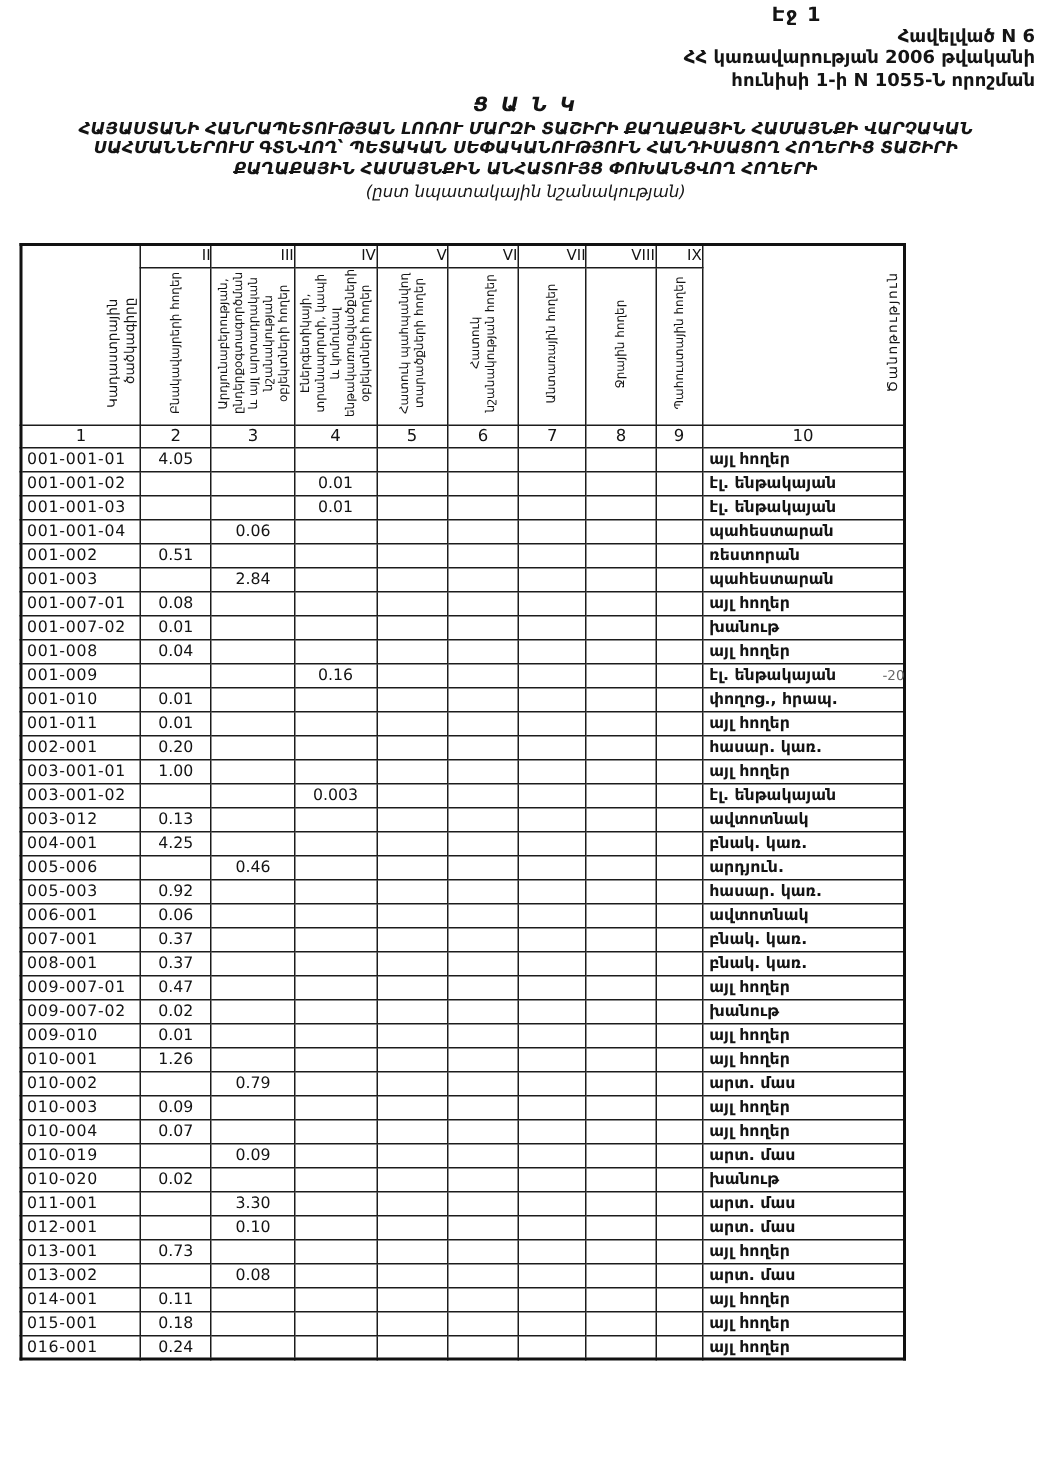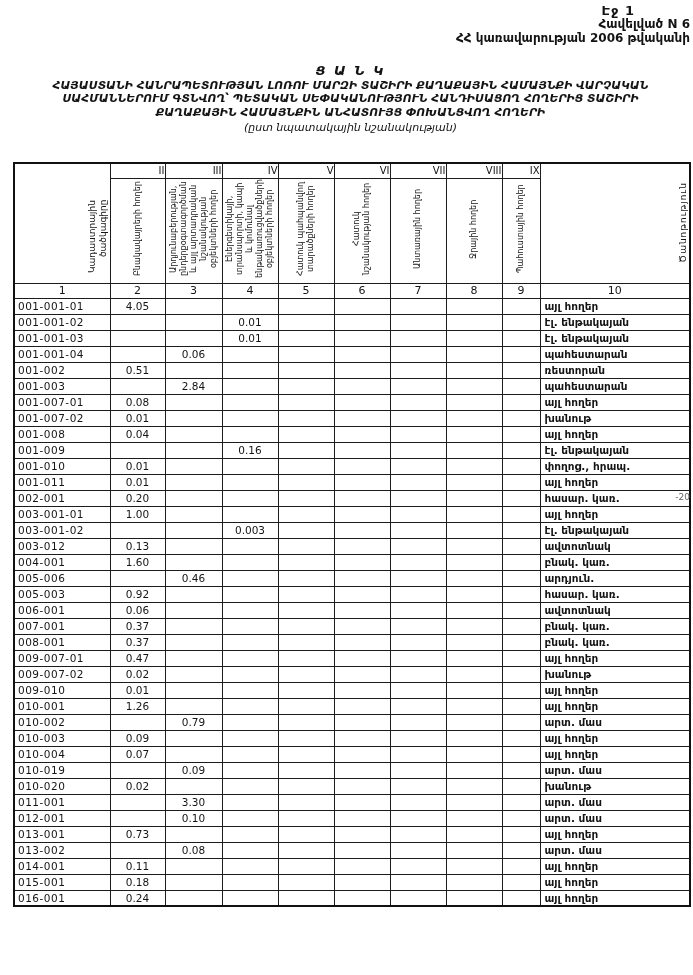--- a/index.html
+++ b/index.html
@@ -3,21 +3,21 @@
 <meta charset="utf-8">
 <style>
   * { box-sizing: border-box; }
   html,body { margin:0; padding:0; }
   body {
     width:693px; height:975px; overflow:hidden;
     background:#ffffff; color:#141414;
     font-family:"DejaVu Sans", sans-serif;
     -webkit-font-smoothing:none;
   }
-  .page { position:relative; width:691px; height:975px; background:#fff; }
+  .page { position:relative; width:604px; height:975px; background:#fff; }
 
   .page-label {
     position:absolute; top:3px; right:56px;
     font-size:13px; font-weight:bold; letter-spacing:1px;
   }
   .annex-block {
     position:absolute; top:17px; left:295px; width:395px;
     text-align:right; font-size:12px; font-weight:bold; line-height:1.2;
     white-space:nowrap;
   }
@@ -54,34 +54,35 @@
   .vert.tall { height:100px; }
   .vert.corner-v { height:82px; font-size:9px; }
   .vert.note-v { font-size:9px; letter-spacing:1px; }
 
   tbody td { height:16px; font-size:10.5px; }
   td.c-code { text-align:left; padding-left:3px; letter-spacing:0.5px; }
   td.c-val  { text-align:center; }
   td.c-note { text-align:left; padding-left:4px;font-weight:bold; }
 
   .margin-annotation {
-    position:absolute; top:492px; right:1px;
+    position:absolute; top:446px; right:1px;
     font-size:9px; color:#666;
   }
 </style>
 </head>
 <body>
 
 <div class="page">
 
   <div class="page-label">Էջ 1</div>
 
   <div class="annex-block">
     <div>Հավելված N 6</div>
     <div>ՀՀ կառավարության 2006 թվականի</div>
+    <div>հունիսի 1-ի N 1055-Ն որոշման</div>
   </div>
 
   <div class="title-block">
     <div class="title-heading">Ց Ա Ն Կ</div>
     <div class="title-line">ՀԱՅԱՍՏԱՆԻ ՀԱՆՐԱՊԵՏՈՒԹՅԱՆ ԼՈՌՈՒ ՄԱՐԶԻ ՏԱՇԻՐԻ ՔԱՂԱՔԱՅԻՆ ՀԱՄԱՅՆՔԻ ՎԱՐՉԱԿԱՆ</div>
     <div class="title-line">ՍԱՀՄԱՆՆԵՐՈՒՄ ԳՏՆՎՈՂ՝ ՊԵՏԱԿԱՆ ՍԵՓԱԿԱՆՈՒԹՅՈՒՆ ՀԱՆԴԻՍԱՑՈՂ ՀՈՂԵՐԻՑ ՏԱՇԻՐԻ</div>
     <div class="title-line">ՔԱՂԱՔԱՅԻՆ ՀԱՄԱՅՆՔԻՆ ԱՆՀԱՏՈՒՅՑ ՓՈԽԱՆՑՎՈՂ ՀՈՂԵՐԻ</div>
     <div class="title-sub">(ըստ նպատակային նշանակության)</div>
   </div>
 
@@ -335,21 +336,21 @@
             <td class="c-val"></td>
             <td class="c-val"></td>
             <td class="c-val"></td>
             <td class="c-val"></td>
             <td class="c-val"></td>
             <td class="c-val"></td>
             <td class="c-note">ավտոտնակ</td>
           </tr>
           <tr>
             <td class="c-code">004-001</td>
-            <td class="c-val">1.60</td>
+            <td class="c-val">4.25</td>
             <td class="c-val"></td>
             <td class="c-val"></td>
             <td class="c-val"></td>
             <td class="c-val"></td>
             <td class="c-val"></td>
             <td class="c-val"></td>
             <td class="c-val"></td>
             <td class="c-note">բնակ. կառ.</td>
           </tr>
           <tr>

